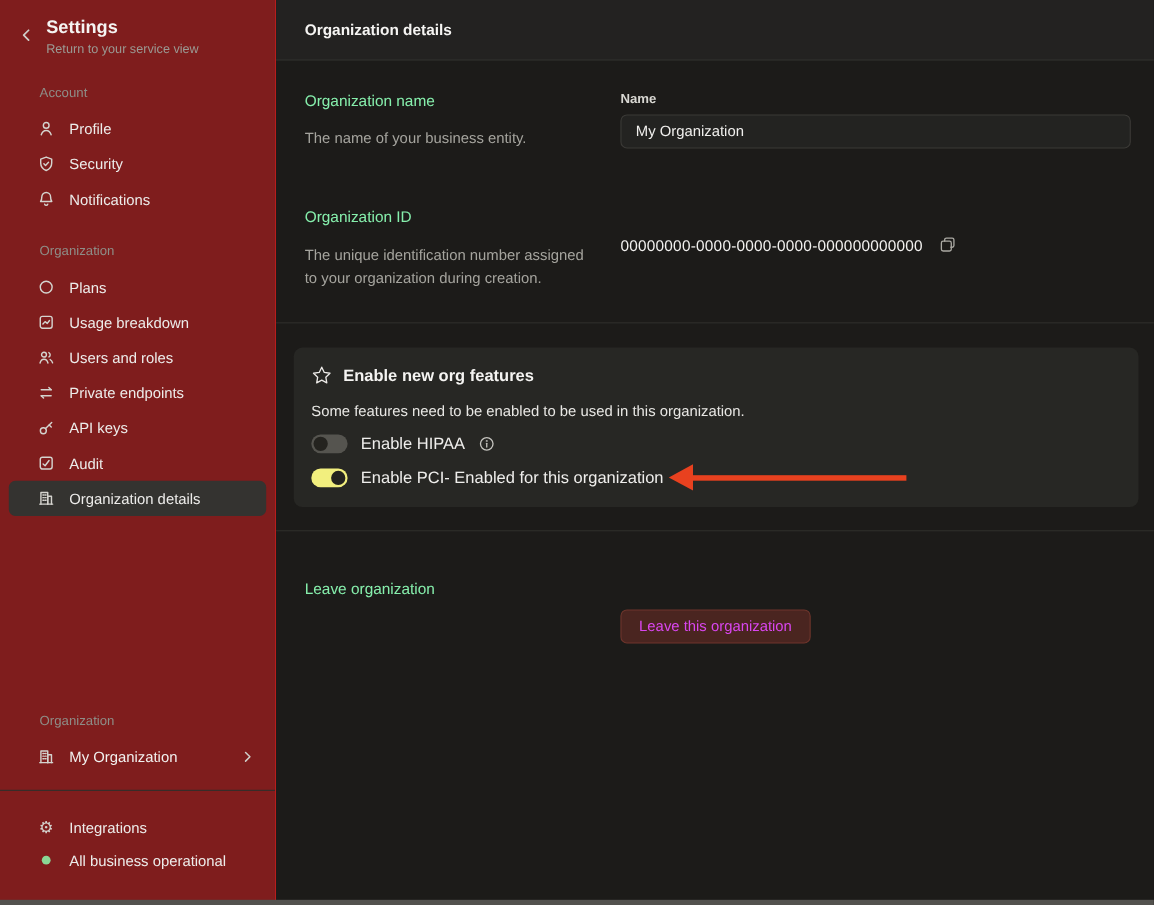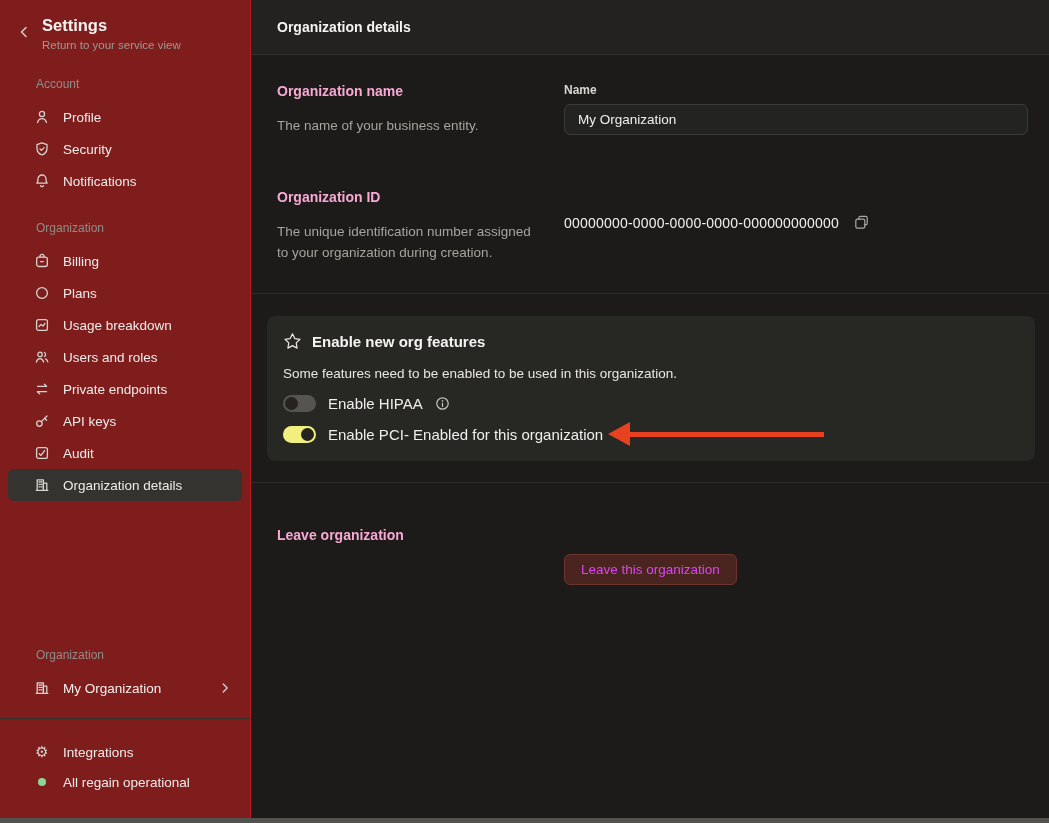--- a/index.html
+++ b/index.html
@@ -47,21 +47,21 @@
   .main-header {
     height:55px; background:#232221; border-bottom:1px solid #31302d;
     display:flex; align-items:center; padding:0 26px;
     font-size:14px; font-weight:700; color:#f5f4f2;
   }
   .section { padding:0 21px 0 26px; }
   .sec-divider { border-top:1px solid #2f2e2b; }
   .row2col { display:flex; }
   .leftcol { width:287px; flex-shrink:0; padding-right:30px; }
   .rightcol { flex:1; }
-  .blk-title { font-size:14px; font-weight:700; color:#f9a8d4; }
+  .blk-title { font-size:14px; font-weight:400; color:#86efac; }
   .blk-desc { font-size:13.5px; color:#a5a49e; line-height:21px; margin-top:16px; }
   .field-label { font-size:12px; color:#d8d7d2; font-weight:700; }
   .text-input {
     margin-top:7px; width:100%; height:31px; background:#232321;
     border:1px solid #3b3a37; border-radius:6px; color:#f0efed;
     font-size:13.5px; padding:0 13px; outline:none;
     font-family:"Liberation Sans","DejaVu Sans",sans-serif;
   }
   .uuid-row { display:flex; align-items:center; gap:14px; margin-top:25px; }
   .uuid-val { font-size:14px; color:#f2f1ef; letter-spacing:.2px; }
@@ -141,30 +141,20 @@
         </svg>
     </span>
     <span>Notifications</span>
   </div>
 
   <div class="sb-label">Organization</div>
 
   <div class="nav-item">
     <span class="ic">
       <svg viewBox="0 0 16 16">
-          <rect x="2.7" y="4.2" width="10.6" height="9.3" rx="2"></rect>
-          <path d="M6 4.2v-.9a2 2 0 0 1 4 0v.9"></path>
-          <path d="M6.6 8.6h2.8"></path>
-        </svg>
-    </span>
-    <span>Billing</span>
-  </div>
-  <div class="nav-item">
-    <span class="ic">
-      <svg viewBox="0 0 16 16">
           <circle cx="8" cy="8" r="5.4"></circle>
         </svg>
     </span>
     <span>Plans</span>
   </div>
   <div class="nav-item">
     <span class="ic">
       <svg viewBox="0 0 16 16">
           <rect x="2.6" y="2.6" width="10.8" height="10.8" rx="2"></rect>
           <polyline points="5,9.6 7,7.4 9,9 11,6.4"></polyline>
@@ -245,21 +235,21 @@
       </span>
     </div>
     <div class="sb-divider"></div>
     <div class="sb-footer">
       <div class="foot-item">
         <span class="gear-glyph">⚙</span>
         <span>Integrations</span>
       </div>
       <div class="foot-item">
         <span class="green-dot" id="status-dot" style="background: rgb(138, 215, 149);"></span>
-        <span>All regain operational</span>
+        <span>All business operational</span>
       </div>
     </div>
   </div>
 </div>
 
 <div class="main">
   <div class="main-header">Organization details</div>
 
   <div class="section" style="padding-top:28px; padding-bottom:30px;">
     <div class="row2col">

